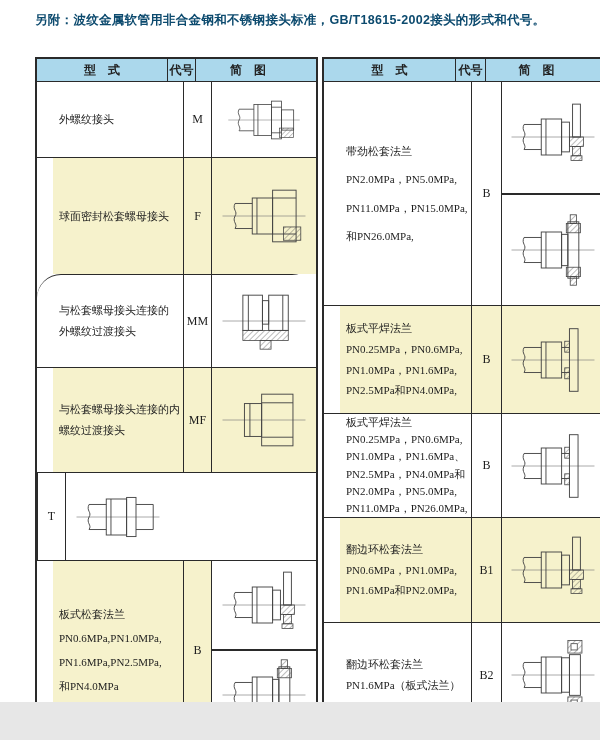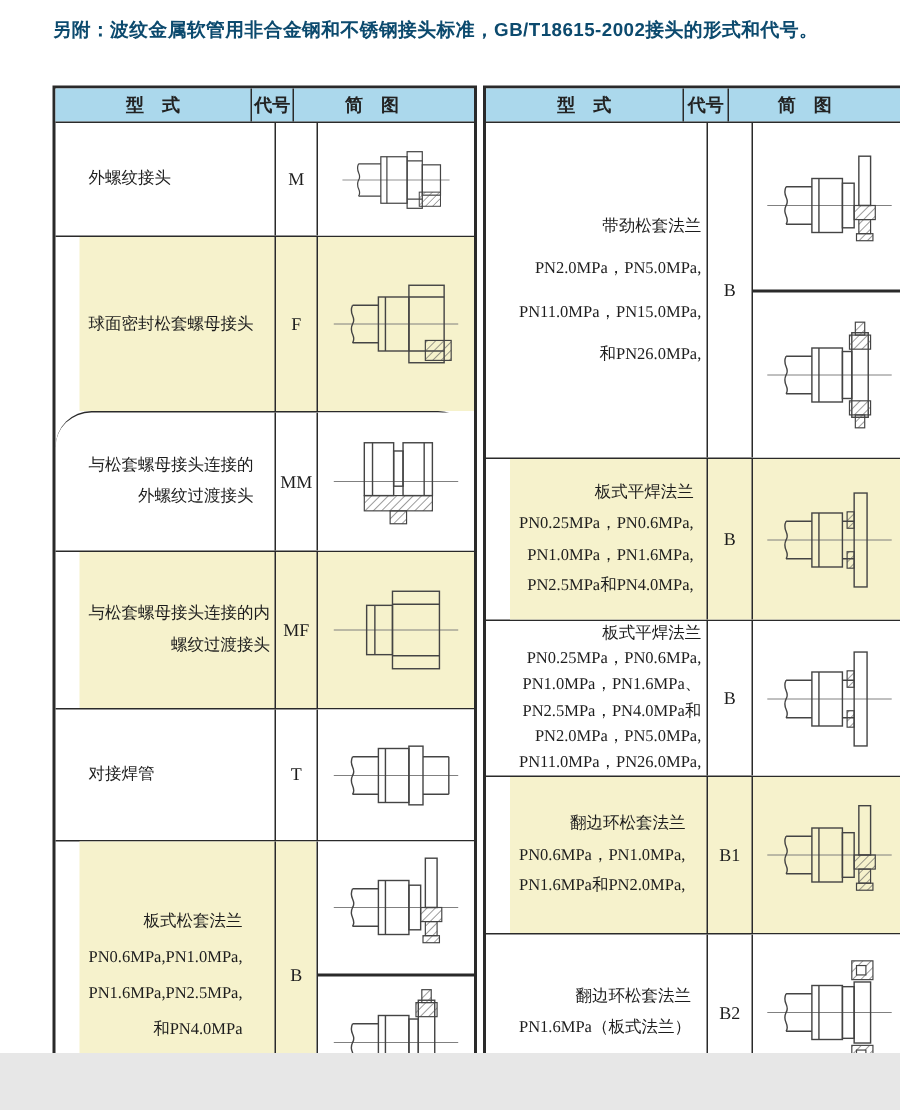--- a/index.html
+++ b/index.html
@@ -20,21 +20,21 @@
   .tables { position: absolute; left: 35px; top: 57px; display: flex; gap: 4px; }
   .tbl { border: 2px solid var(--bd, #2a2a2a); background: #fff; }
   .row { display: flex; width: 100%; }
   .row:not(:first-child) { border-top: 1px solid var(--bd, #2a2a2a); }
   .hdr { height: 22px; background: var(--hdr-bg, #abd8ec); }
   .hdr .cell {
     display: flex; align-items: center; justify-content: center;
     font-family: "Liberation Sans", sans-serif;
     font-size: 12px; font-weight: 600; color: #222;
   }
-  .cell { height: 100%; text-align: right; }
+  .cell { height: 100%; }
   .c2, .c3 { border-left: 1px solid var(--bd, #2a2a2a); }
   
   .lt .c1 { width: 130px; } .lt .c2 { width: 28px; } .lt .c3 { width: 105px; }
   
   .rt .c1 { width: 131px; } .rt .c2 { width: 30px; } .rt .c3 { width: 102px; }
   .type {
     display: flex; align-items: center;
     padding: 4px 2px 4px 6px;
     font-size: 11px; line-height: 1.9;
     white-space: pre-line;
@@ -218,21 +218,20 @@
       <div class="cell c3 sk">
         <div class="sk-sub">
             <svg class="sk-svg">
               <use href="#sym-mf"></use>
             </svg>
           </div>
       </div>
     </div>
 
     <div class="row lr5">
-      <div class="cell c1 type">对接焊管</div>
       <div class="cell c2 code">T</div>
       <div class="cell c3 sk">
         <div class="sk-sub">
             <svg class="sk-svg">
               <use href="#sym-t"></use>
             </svg>
           </div>
       </div>
     </div>
 

